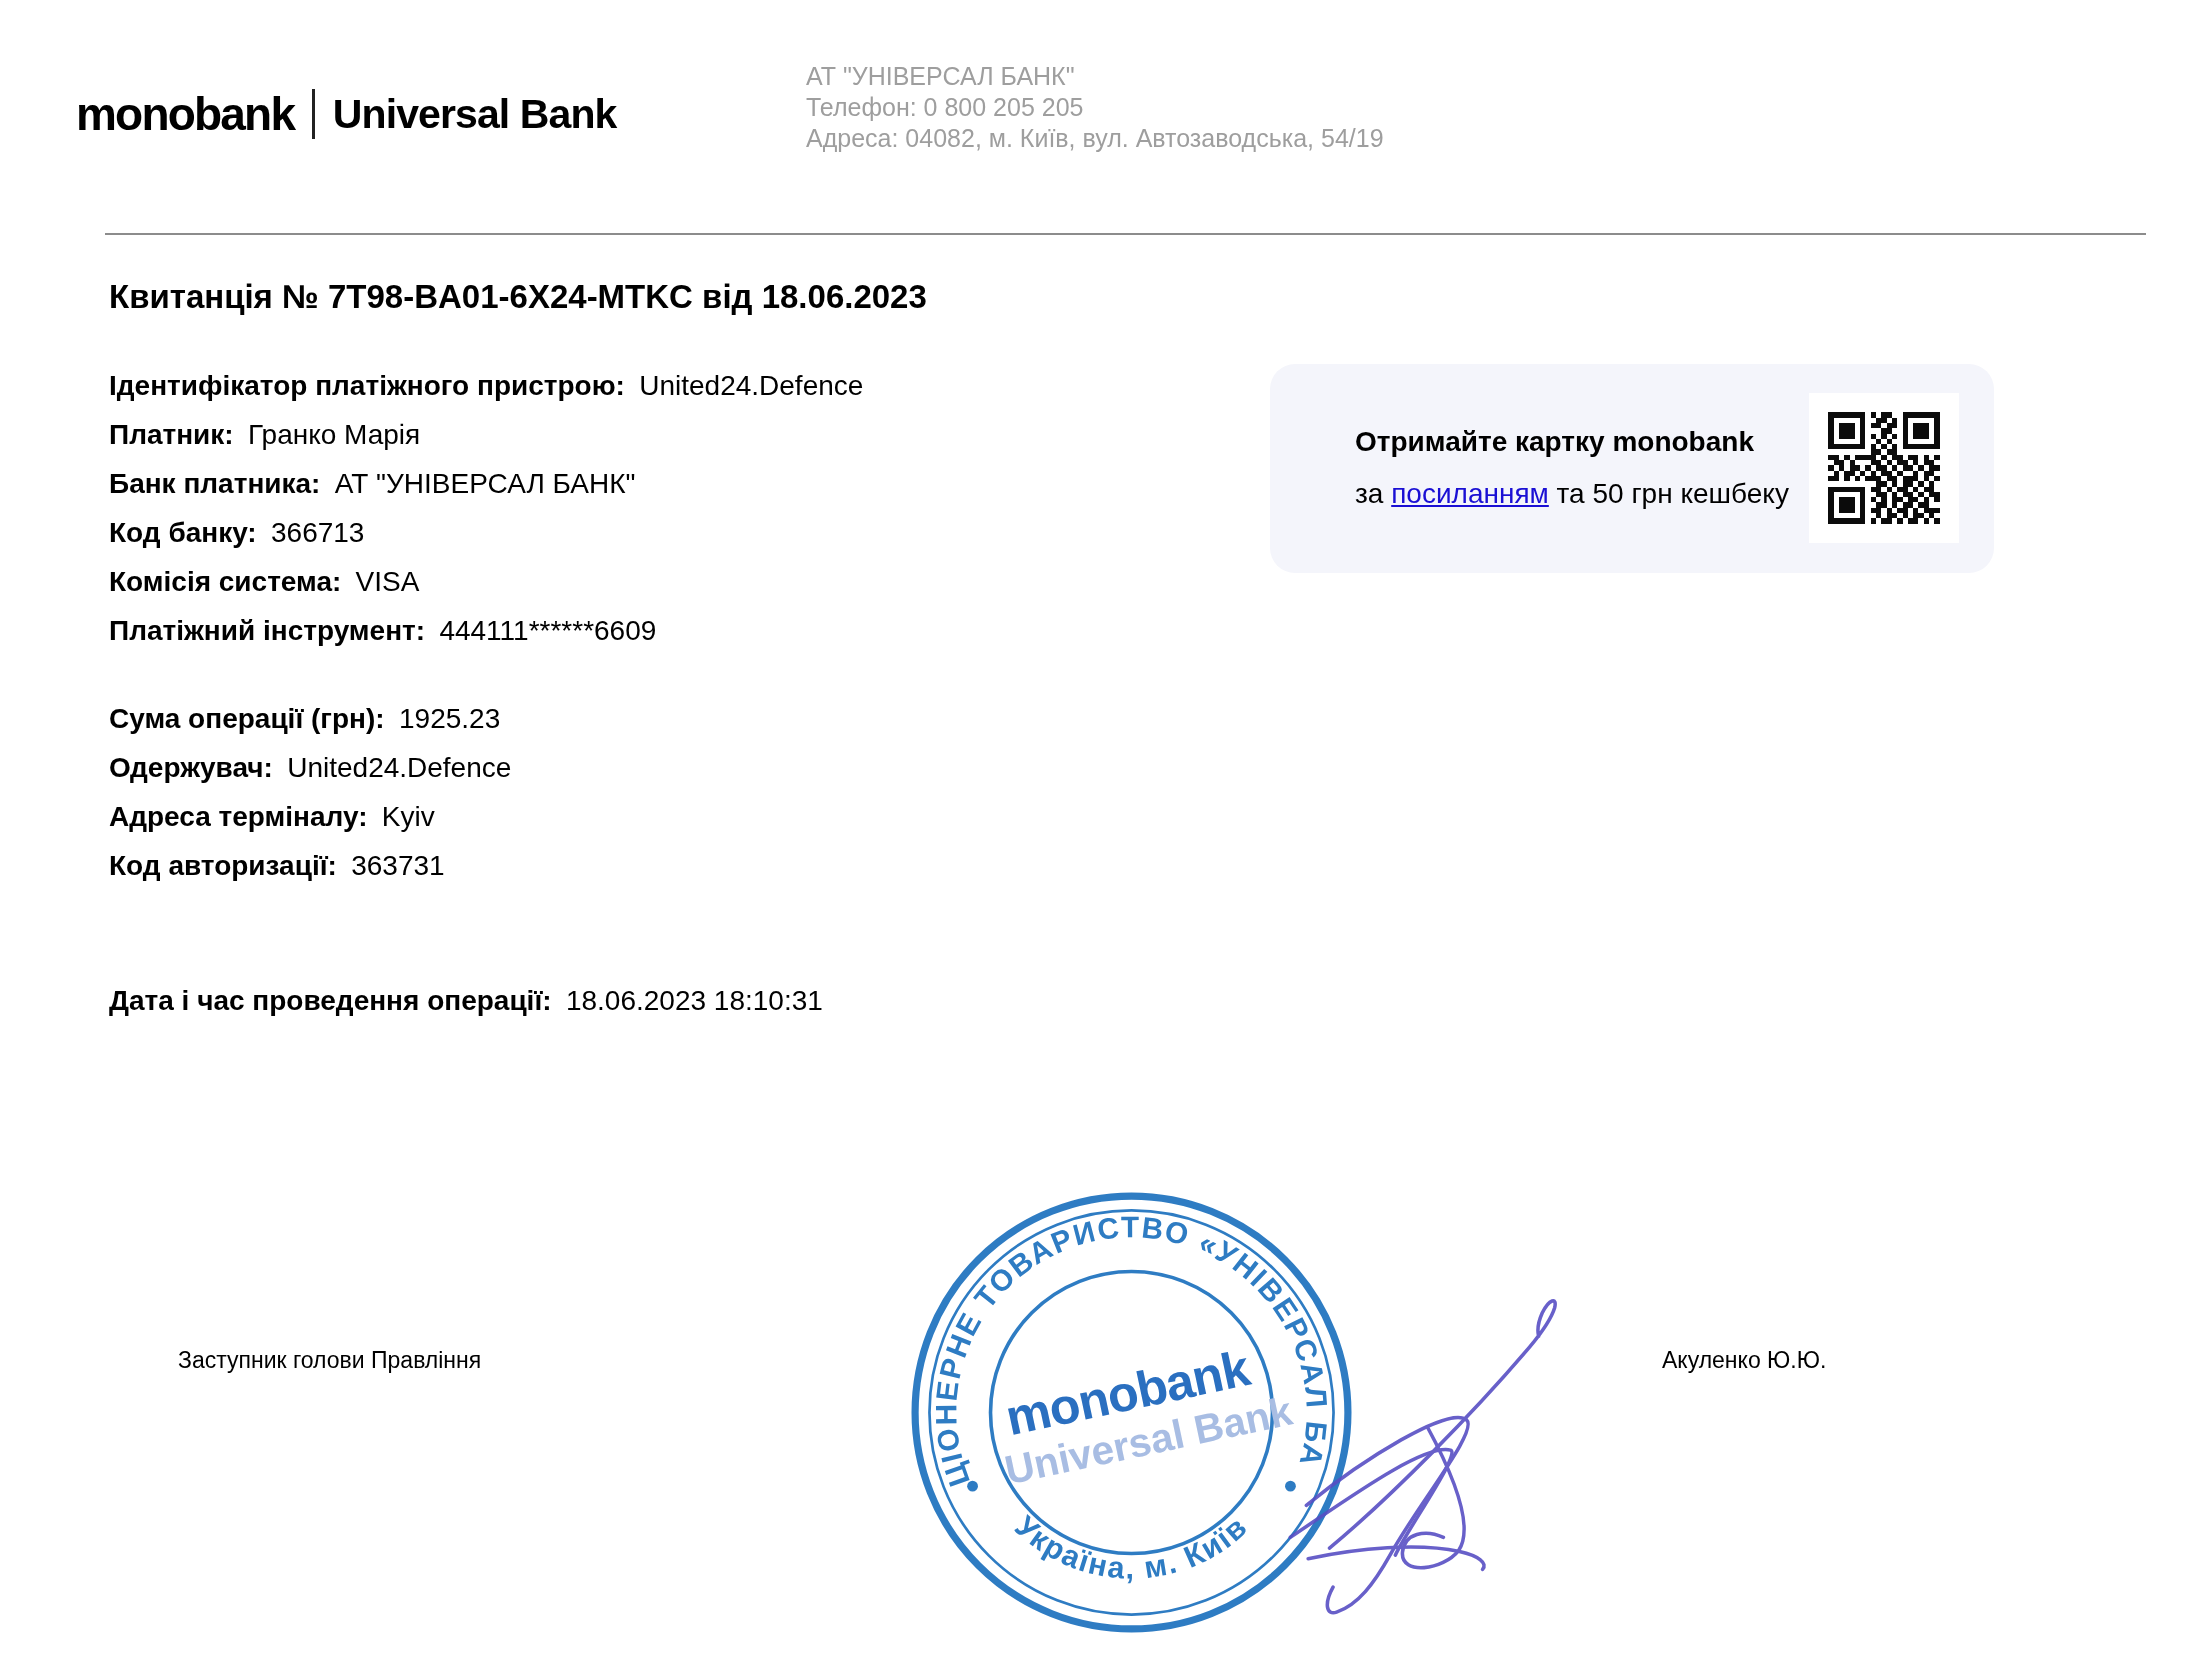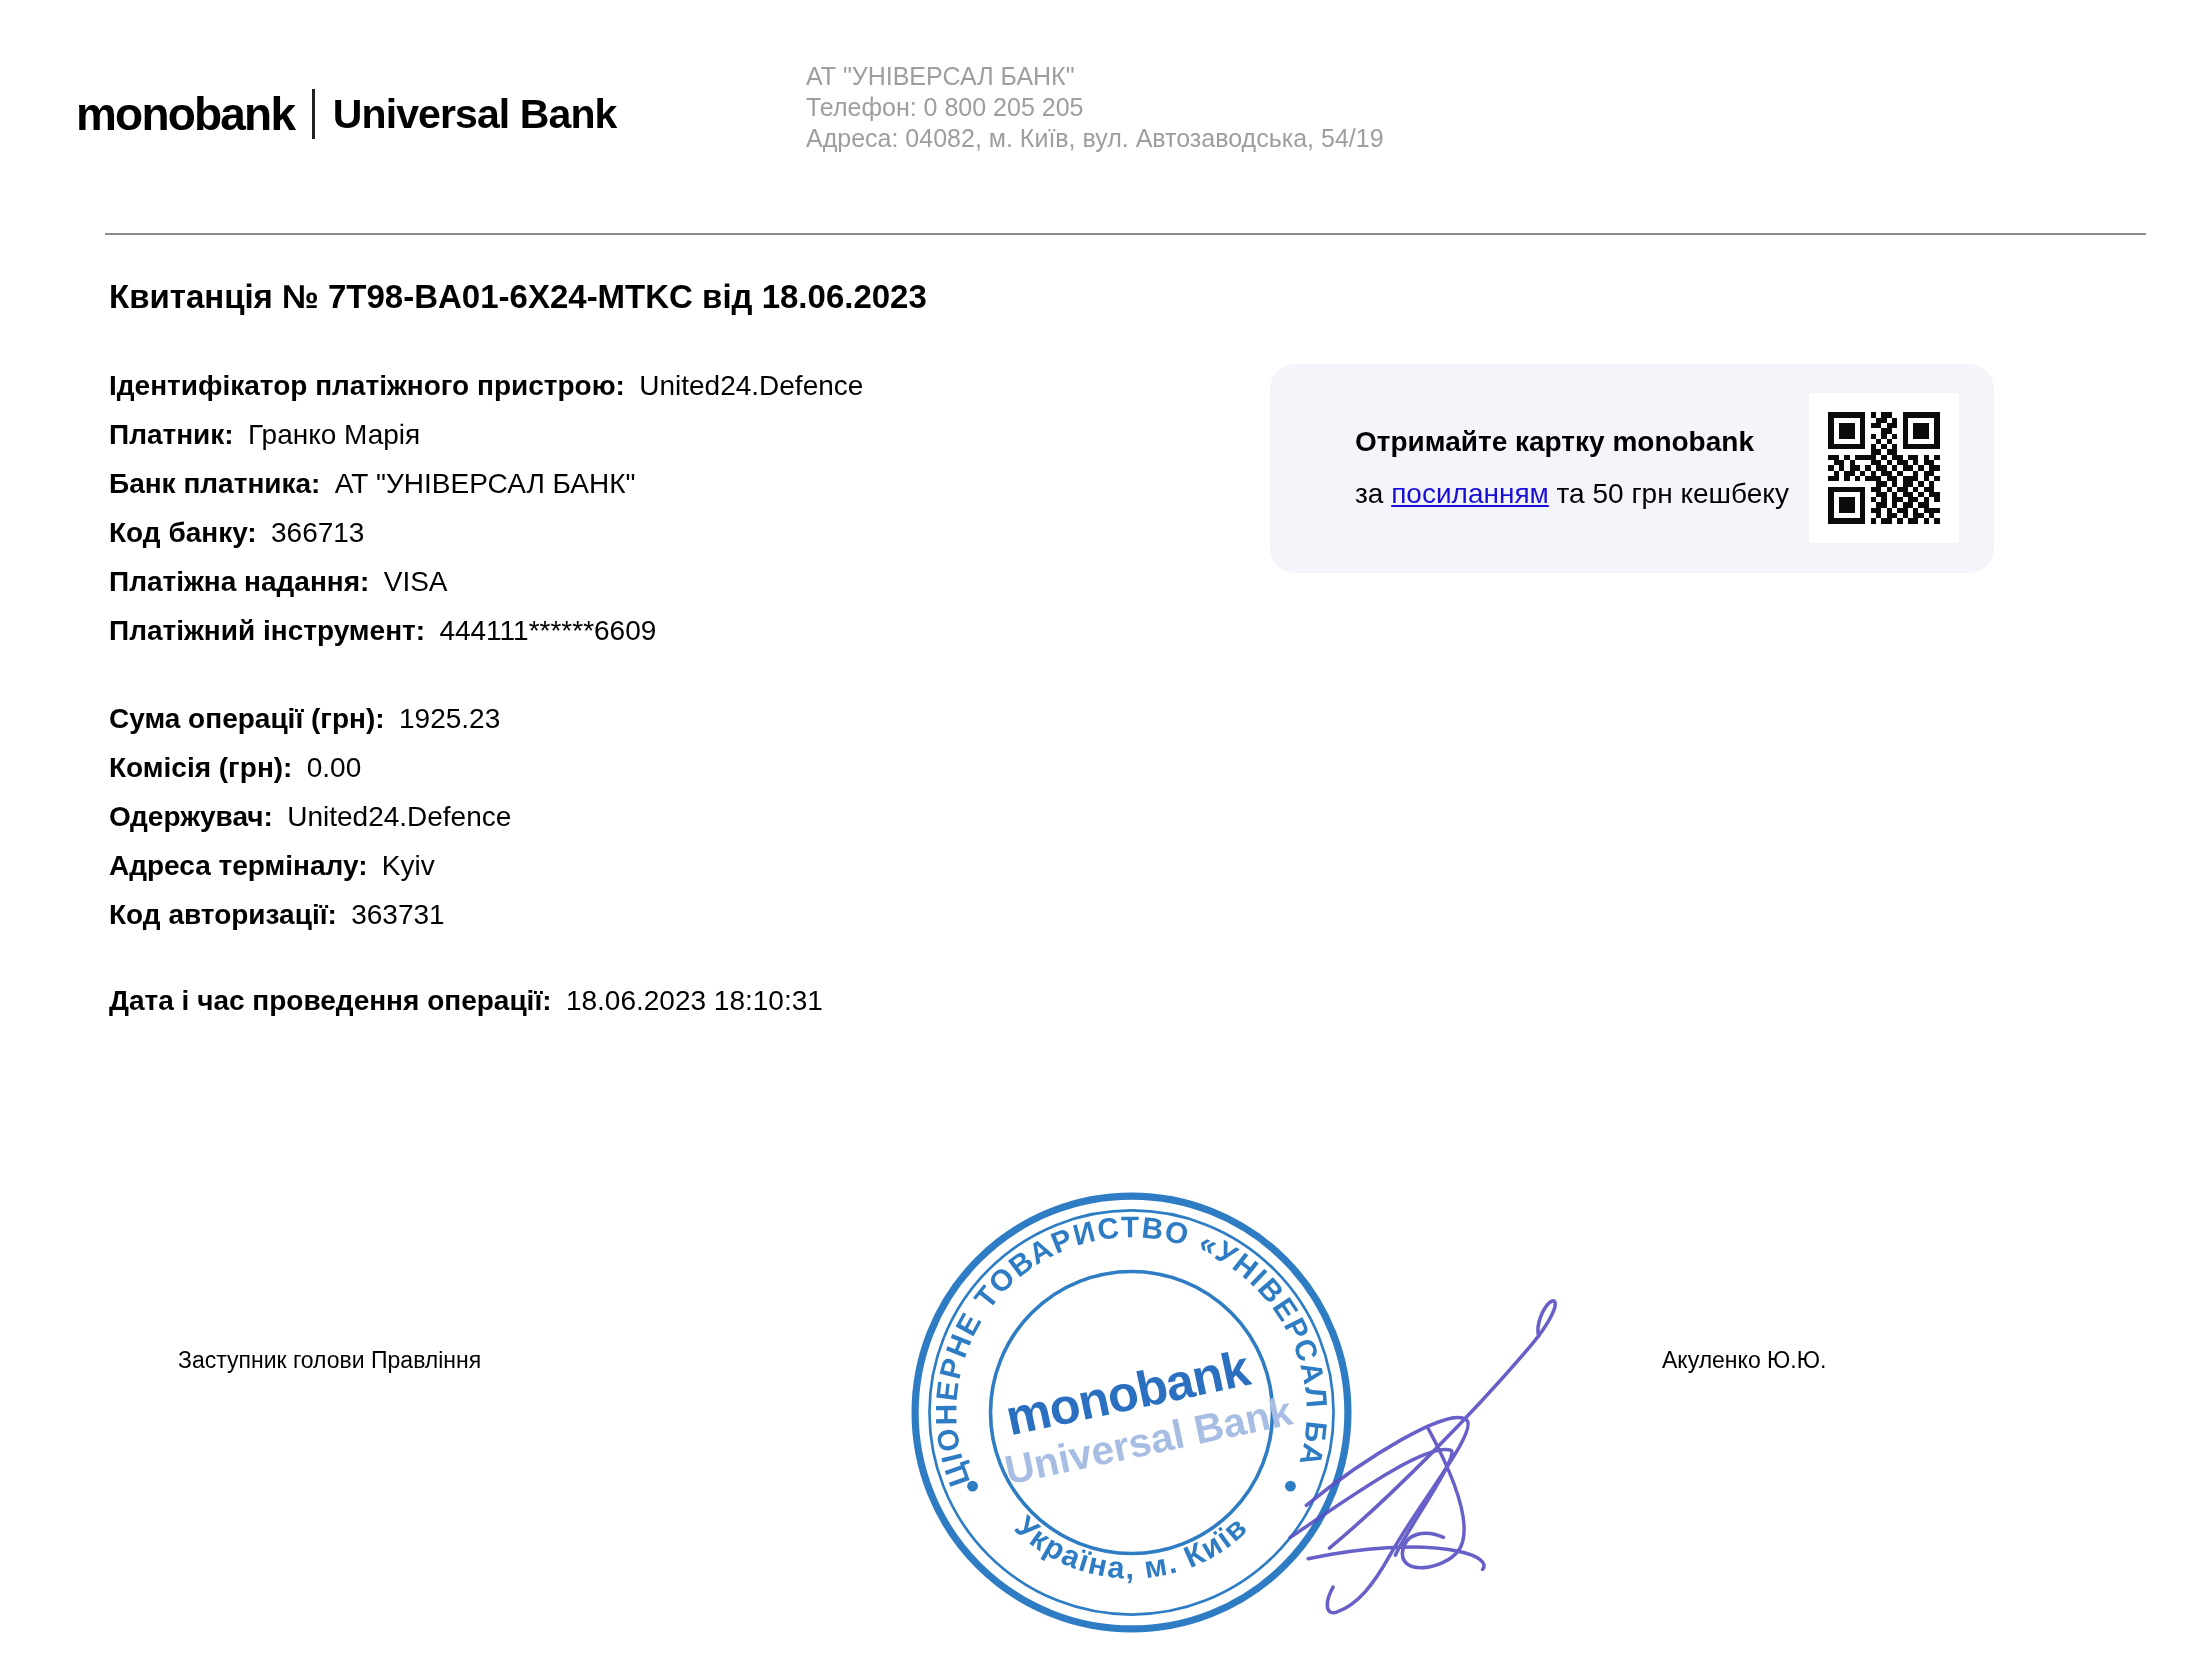--- a/index.html
+++ b/index.html
@@ -70,33 +70,30 @@
     <div class="row">
       <span class="lbl">Платник:</span><span class="val">Гранко Марія</span>
     </div>
     <div class="row">
       <span class="lbl">Банк платника:</span><span class="val">АТ "УНІВЕРСАЛ БАНК"</span>
     </div>
     <div class="row">
       <span class="lbl">Код банку:</span><span class="val">366713</span>
     </div>
     <div class="row">
-      <span class="lbl">Платіжна надання:</span><span class="val">VISA</span>
+      <span class="lbl">Комісія система:</span><span class="val">VISA</span>
     </div>
     <div class="row">
       <span class="lbl">Платіжний інструмент:</span><span class="val">444111******6609</span>
     </div>
   </div>
 
   <div class="fields" id="block2">
     <div class="row">
       <span class="lbl">Сума операції (грн):</span><span class="val">1925.23</span>
-    </div>
-    <div class="row">
-      <span class="lbl">Комісія (грн):</span><span class="val">0.00</span>
     </div>
     <div class="row">
       <span class="lbl">Одержувач:</span><span class="val">United24.Defence</span>
     </div>
     <div class="row">
       <span class="lbl">Адреса терміналу:</span><span class="val">Kyiv</span>
     </div>
     <div class="row">
       <span class="lbl">Код авторизації:</span><span class="val">363731</span>
     </div>

